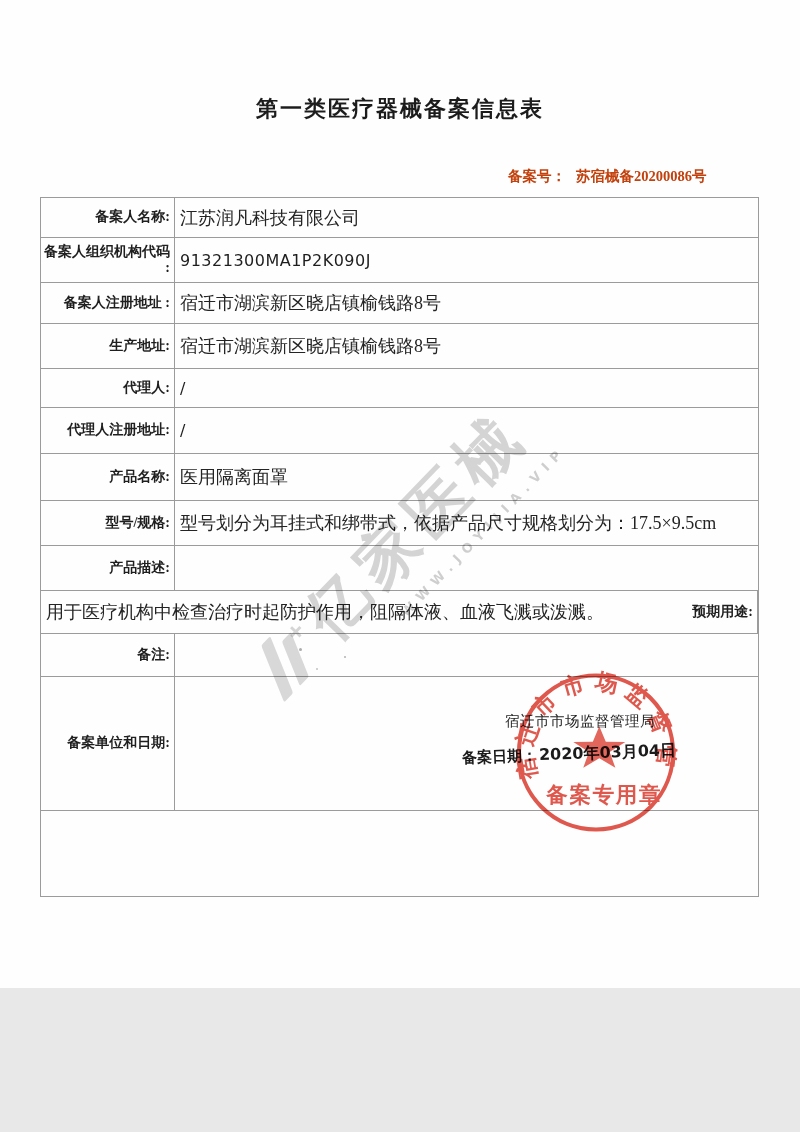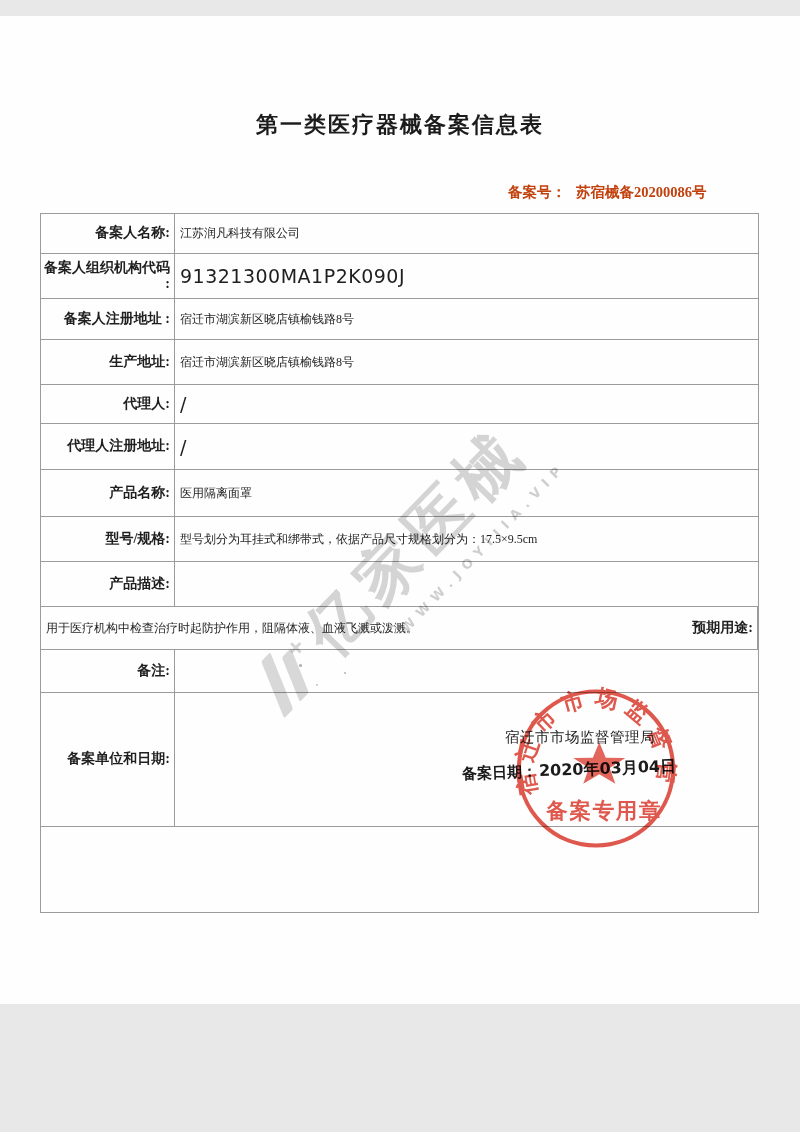--- a/index.html
+++ b/index.html
@@ -1,17 +1,17 @@
 <!DOCTYPE html>
 <html><head>
 <meta charset="utf-8">
 <style>
   html,body { margin:0; padding:0; background:#e8e8e8; }
   .page {
-    position:relative; width:800px; height:988px; margin:16px auto;
+    position:relative; width:800px; height:988px; margin:0 auto;
     background:#fefefe; overflow:hidden;
     font-family:"Liberation Serif","DejaVu Serif",serif;
     color:#222;
   }
   
   .doc-title {
     position:absolute; top:94px; left:0; width:100%;
     text-align:center; font-size:22px; font-weight:700;
     letter-spacing:2px; color:#1c1c1c;
   }
@@ -36,24 +36,24 @@
   .row:nth-child(9){height:45px} .row:nth-child(10){height:43px}
   .row:nth-child(11){height:43px} .row:nth-child(12){height:134px}
   .row:nth-child(13){height:86px}
   .cell { box-sizing:border-box; display:flex; align-items:center; }
   .cell.label {
     width:134px; flex:0 0 134px; border-right:1px solid #9b9b9b;
     justify-content:flex-end; padding-right:4px;
     font-weight:700; font-size:14px; color:#1f1f1f; text-align:right;
     line-height:1.15;
   }
-  .cell.value { flex:1; padding-left:5px; padding-right:4px; font-size:12px; color:#242424; }
+  .cell.value { flex:1; padding-left:5px; padding-right:4px; font-size:18px; color:#242424; }
   .cell.value.latin {
     font-family:"DejaVu Sans","Liberation Sans",sans-serif;
-    font-size:19px; font-weight:500; letter-spacing:0.5px; color:#1e1e1e;
+    font-size:16px; font-weight:500; letter-spacing:0.5px; color:#1e1e1e;
   }
   
   .authority {
     position:absolute; left:505px; top:712px; z-index:3;
     font-size:14.5px; letter-spacing:0.5px; color:#1e1e1e; white-space:nowrap;
   }
   .date-line {
     position:absolute; left:462px; top:744px; z-index:3;
     font-size:15px; font-weight:600; color:#1b1b1b; white-space:nowrap;
     transform:rotate(-2deg);

